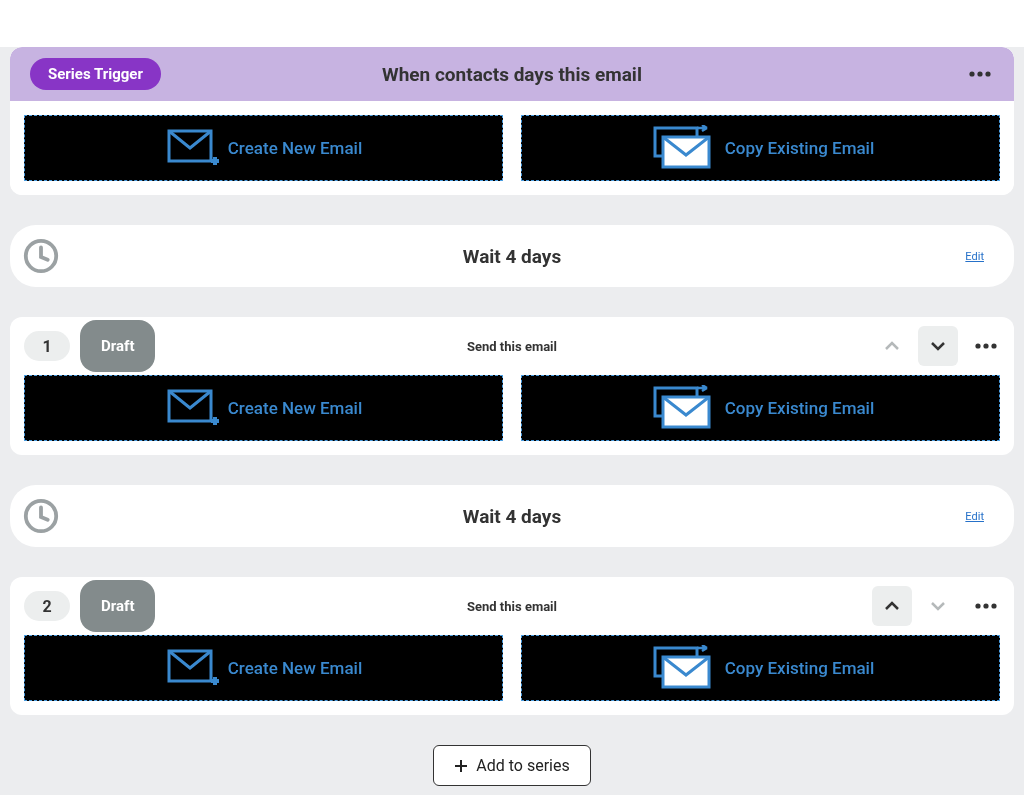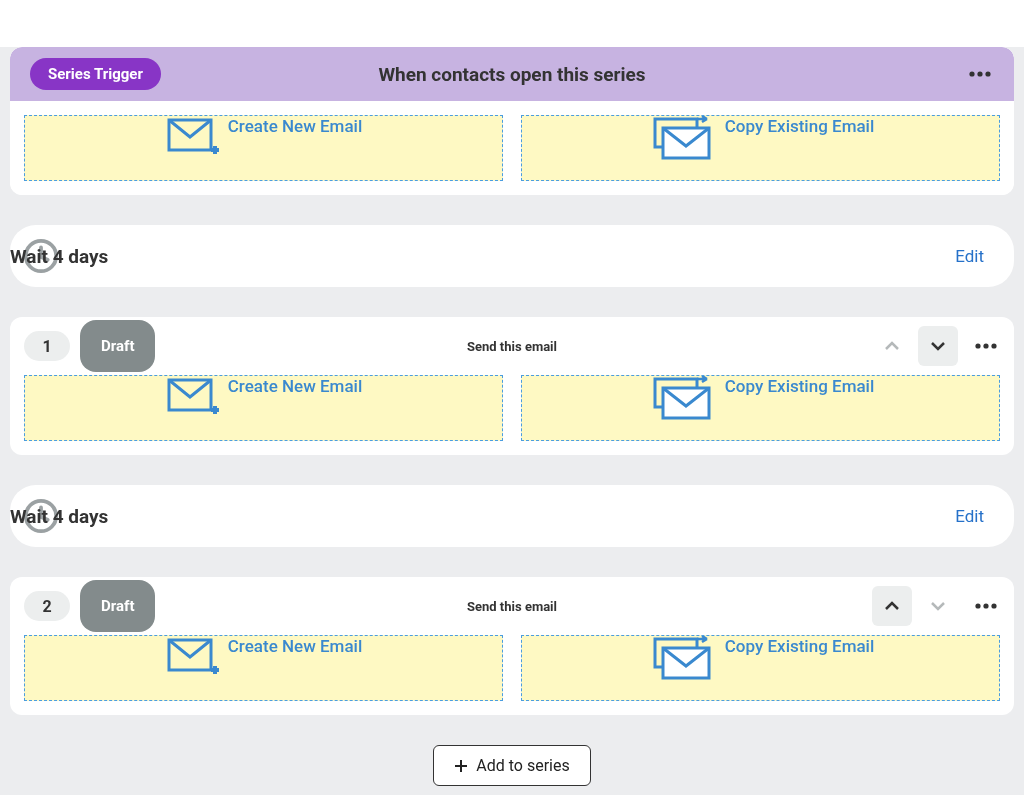--- a/index.html
+++ b/index.html
@@ -67,23 +67,24 @@
     .trigger-body {
       background: #fff;
       padding: 14px;
       display: flex;
       gap: 18px;
       border-radius: 0 0 12px 12px;
     }
     .dashed-action {
       flex: 1;
       border: 1.5px dashed #4a9de0;
-      background: #fef9c3;
+      background: #000000;
       height: 66px;
       display: flex;
+      align-items: center;
       justify-content: center;
       gap: 8px;
       cursor: pointer;
     }
     .dashed-action-label {
       color: #3a89cf;
       font-size: 17px;
       font-weight: 500;
     }
     
@@ -94,31 +95,32 @@
       height: 62px;
       display: flex;
       align-items: center;
       padding: 0 30px 0 12px;
       position: relative;
     }
     .wait-title {
       position: absolute;
       left: 0;
       right: 0;
-      text-align: left;
+      text-align: center;
       font-size: 19px;
       font-weight: 700;
       color: #333;
       pointer-events: none;
     }
     .edit-link {
       margin-left: auto;
       color: #2671c9;
-      font-size: 17px;
-      cursor: pointer;
+      font-size: 11px;
+      cursor: pointer;
+      text-decoration: underline;
     }
     
     .step-card {
       margin-top: 30px;
       background: #fff;
       border-radius: 12px;
       overflow: hidden;
     }
     .step-header {
       height: 58px;
@@ -212,21 +214,21 @@
 </head>
 <body>
 
 <div class="white-top"></div>
 
 <div class="container">
 
   <div class="card">
     <div class="trigger-header">
       <div class="pill-trigger">Series Trigger</div>
-      <div class="trigger-title">When contacts open this series</div>
+      <div class="trigger-title">When contacts days this email</div>
       <div class="dots-btn">
         <svg class="dots-svg" width="22" height="6" viewBox="0 0 22 6">
           <circle cx="3" cy="3" r="2.6"></circle>
             <circle cx="11" cy="3" r="2.6"></circle>
             <circle cx="19" cy="3" r="2.6"></circle>
         </svg>
       </div>
     </div>
     <div class="trigger-body">
       <div class="dashed-action">

